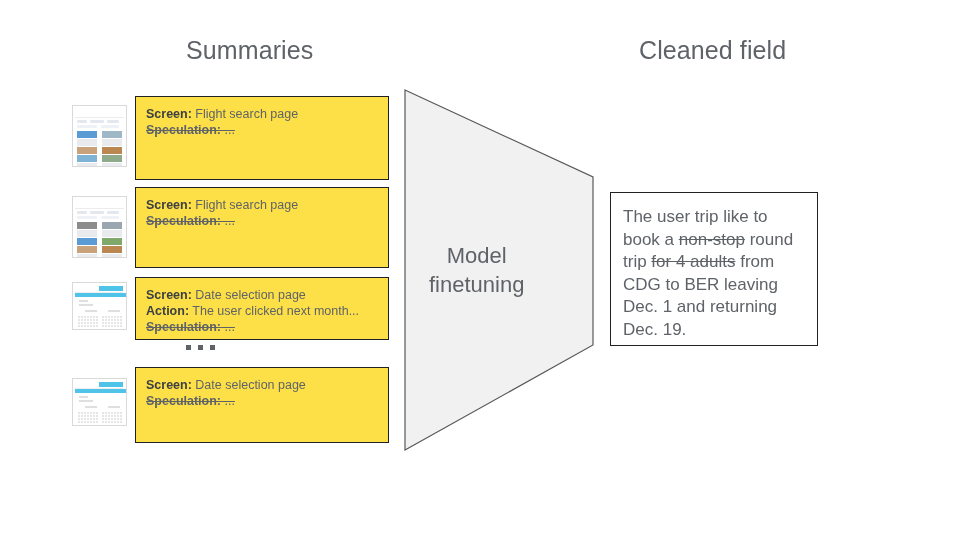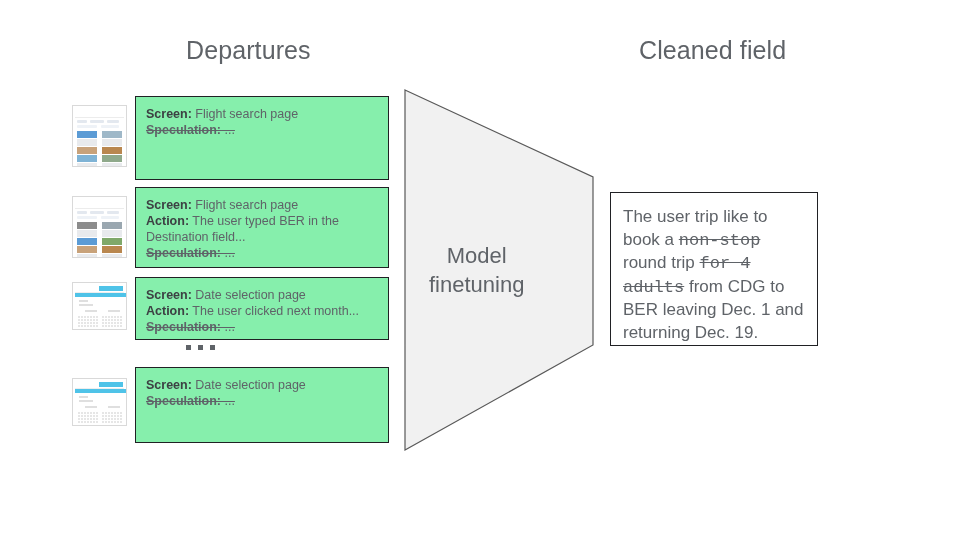--- a/index.html
+++ b/index.html
@@ -76,21 +76,21 @@
   }
   .cal-month-label {
     position: absolute; height: 2px; background: #dfdfdf;
   }
 
   
   .card {
     position: absolute;
     left: 63px;             
     width: 254px;           
-    background: #86efac;
+    background: #fde047;
     border: 1px solid #202124;
     box-sizing: border-box;
     padding: 9px 10px 8px 10px;
     font-size: 12.5px;
     line-height: 16px;
     color: #5f6368;
   }
   .card b {
     color: #3c4043;
     font-weight: 700;
@@ -150,27 +150,26 @@
     border: 1px solid #202124;
     box-sizing: border-box;
     padding: 13px 12px 0 12px;
     font-size: 17px;
     line-height: 22.5px;
     color: #5f6368;
   }
   .strike {
     text-decoration: line-through;
     text-decoration-color: #5f6368;
-    font-family: Liberation Mono, monospace;
   }
 </style>
 </head>
 <body>
 
-<div id="header-summaries" class="col-header">Departures</div>
+<div id="header-summaries" class="col-header">Summaries</div>
 
 <div id="header-gold" class="col-header">Cleaned field</div>
 
 <div class="summary-row" id="row-0" style="top:96px;">
   <div class="thumb" style="top:9px;">
     <div class="fs-topbar"></div>
     <div class="fs-chip" style="left:4px;  top:14px; width:10px;"></div>
     <div class="fs-chip" style="left:17px; top:14px; width:14px;"></div>
     <div class="fs-chip" style="left:34px; top:14px; width:12px;"></div>
     <div class="fs-chip" style="left:4px;  top:19px; width:20px; background:#eef2f7;"></div>
@@ -218,23 +217,20 @@
       <div class="fs-card" style="top:8px;  background:#e8eaed;"></div>
       <div class="fs-card" style="top:16px; background:#7fa86a;"></div>
       <div class="fs-card" style="top:24px; background:#b9874f;"></div>
       <div class="fs-card" style="top:32px; background:#e8eaed;"></div>
     </div>
   </div>
   <div class="card" style="top:0px; height:81px;">
     <div>
       <b>Screen:</b><span> Flight search page</span>
     </div>
-    <div>
-      <b>Action:</b><span> The user typed BER in the Destination field...</span>
-    </div>
     <div class="spec"><span style="font-weight:700;">Speculation:</span><span> ...</span></div>
   </div>
 </div>
 
 <div class="summary-row" id="row-2" style="top:277px;">
   <div class="thumb short" style="top:5px;">
     <div class="cal-topbar"></div>
     <div class="cal-blue" style="left:26px; top:3px; width:24px; height:5px;"></div>
     <div class="cal-blue" style="left:2px; top:10px; right:2px; width:51px; height:4px;"></div>
     <div class="cal-month-label" style="left:6px;  top:17px; width:9px;"></div>

